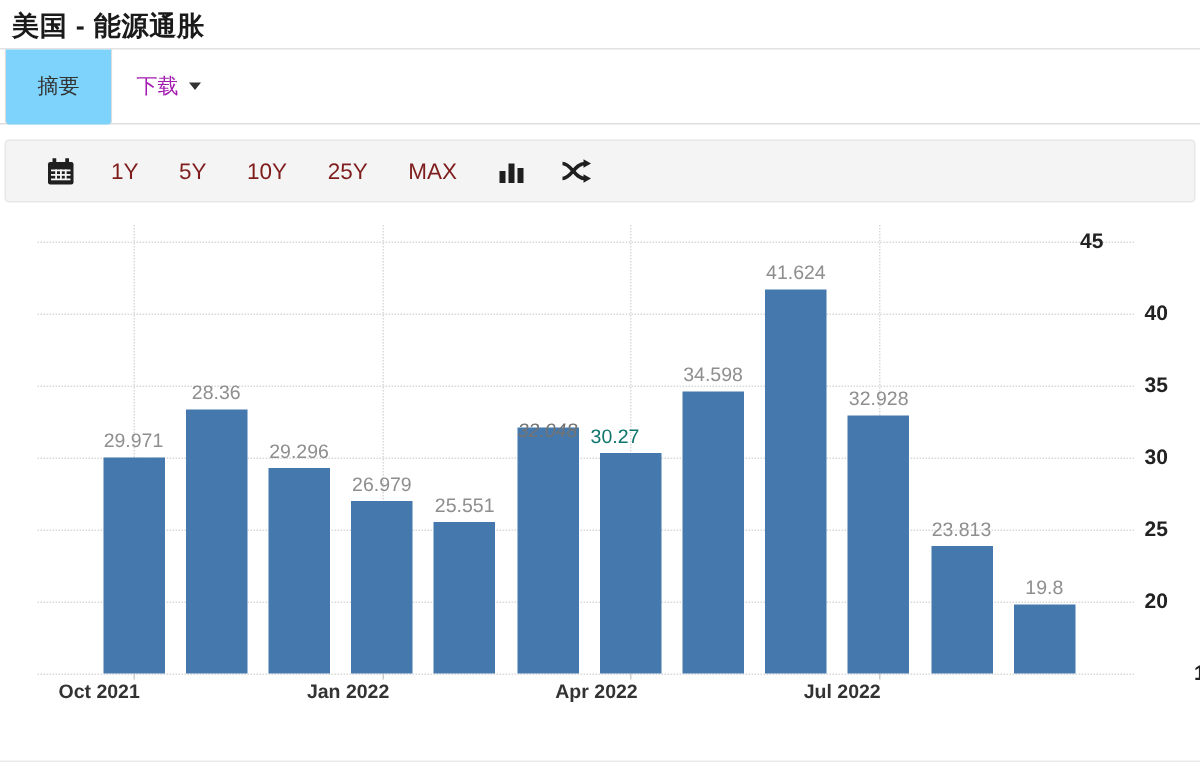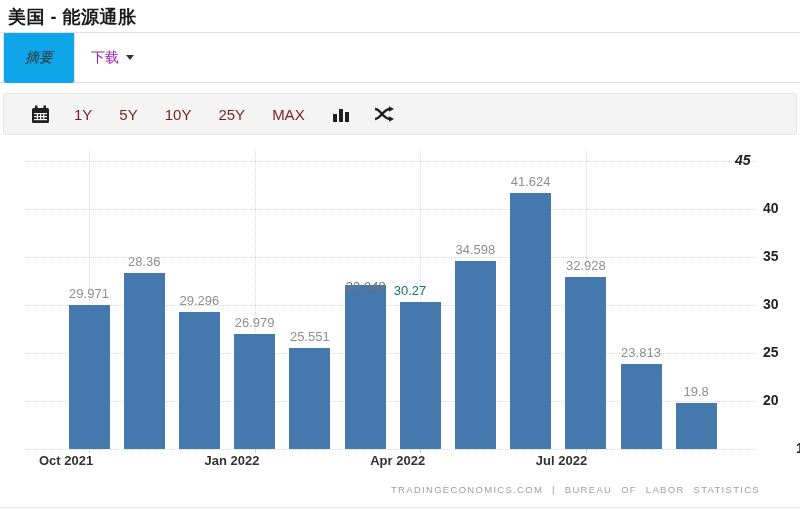--- a/index.html
+++ b/index.html
@@ -5,23 +5,23 @@
   html,body{margin:0;padding:0;background:#fff;}
   body{font-family:"Liberation Sans","DejaVu Sans",sans-serif;}
   #page{position:relative;width:800px;height:516px;background:#fff;overflow:hidden;}
 
   
   .page-title{position:absolute;left:8px;top:5px;font-size:18px;font-weight:bold;color:#1a1a1a;letter-spacing:.5px;}
   .title-divider{position:absolute;left:0;top:32px;width:800px;height:1px;background:#e2e2e2;}
 
   
   .nav-bottom-line{position:absolute;left:0;top:82px;width:800px;height:1px;background:#ddd;}
-  .tab-active{position:absolute;left:3px;top:33px;width:70px;height:50px;background:#0ea5e9;
+  .tab-active{position:absolute;left:3px;top:33px;width:70px;height:50px;background:#7dd3fc;
     border-left:1px solid #ddd;border-right:1px solid #ddd;border-radius:0 0 3px 3px;z-index:2;
-    display:flex;align-items:center;justify-content:center;font-size:14px;color:#333;cursor:pointer;font-style:italic;}
+    display:flex;align-items:center;justify-content:center;font-size:14px;color:#333;cursor:pointer;}
   .tab-plain{position:absolute;left:76px;top:33px;height:49px;display:flex;align-items:center;
     padding:0 15px;font-size:14px;color:#a21caf;cursor:pointer;}
   .caret{width:0;height:0;border-left:4px solid transparent;border-right:4px solid transparent;
     border-top:5px solid #333;margin-left:7px;display:inline-block;}
 
   
   .toolbar{position:absolute;left:3px;top:93px;width:794px;height:42px;box-sizing:border-box;
     background:#f4f4f4;border:1px solid #e7e7e7;border-radius:3px;
     display:flex;align-items:center;padding-left:27px;}
   .tb-item{font-size:15px;font-weight:500;color:#7f1d1d;margin-right:27px;cursor:pointer;}
@@ -92,21 +92,21 @@
         <path d="M1 3 C7 3 9 13 16 13" stroke="#1f1f1f" stroke-width="2.4" fill="none"></path>
         <path d="M1 13 C7 13 9 3 16 3" stroke="#1f1f1f" stroke-width="2.4" fill="none"></path>
         <path d="M15 0.2 L20 3 L15 5.8 Z" fill="#1f1f1f"></path>
         <path d="M15 10.2 L20 13 L15 15.8 Z" fill="#1f1f1f"></path>
       </svg>
     </span>
   </div>
 
   <div id="chart">
       <div class="hgrid" style="left: 25px; top: 161px; width: 731px;"></div>
-      <div class="ylabel" style="left: 735px; top: 152px; font-style: italic;">45</div>
+      <div class="ylabel" style="left: 720px; top: 152px;">45</div>
       <div class="hgrid" style="left: 25px; top: 209px; width: 731px;"></div>
       <div class="ylabel" style="left: 763px; top: 200px;">40</div>
       <div class="hgrid" style="left: 25px; top: 257px; width: 731px;"></div>
       <div class="ylabel" style="left: 763px; top: 248px;">35</div>
       <div class="hgrid" style="left: 25px; top: 305px; width: 731px;"></div>
       <div class="ylabel" style="left: 763px; top: 296px;">30</div>
       <div class="hgrid" style="left: 25px; top: 353px; width: 731px;"></div>
       <div class="ylabel" style="left: 763px; top: 344px;">25</div>
       <div class="hgrid" style="left: 25px; top: 401px; width: 731px;"></div>
       <div class="ylabel" style="left: 763px; top: 392px;">20</div>
@@ -143,16 +143,15 @@
       <div class="bar" style="left: 510.1px; top: 193.41px; width: 41px; height: 255.59px; background: rgb(69, 121, 173);"></div>
       <div class="dlabel" style="left: 490.6px; top: 174.41px; color: rgb(143, 143, 143);">41.624</div>
       <div class="bar" style="left: 565.3px; top: 276.891px; width: 41px; height: 172.109px; background: rgb(69, 121, 173);"></div>
       <div class="dlabel" style="left: 545.8px; top: 257.891px; color: rgb(143, 143, 143);">32.928</div>
       <div class="bar" style="left: 620.5px; top: 364.395px; width: 41px; height: 84.6048px; background: rgb(69, 121, 173);"></div>
       <div class="dlabel" style="left: 601px; top: 345.395px; color: rgb(143, 143, 143);">23.813</div>
       <div class="bar" style="left: 675.7px; top: 402.92px; width: 41px; height: 46.08px; background: rgb(69, 121, 173);"></div>
       <div class="dlabel" style="left: 656.2px; top: 383.92px; color: rgb(143, 143, 143);">19.8</div>
     </div>
 
-  <div class="attribution">TRADINGECONOMICS.COM | BUREAU OF LABOR STATISTICS</div>
   <div class="bottom-divider"></div>
 
 </div>
 
 </body></html>

